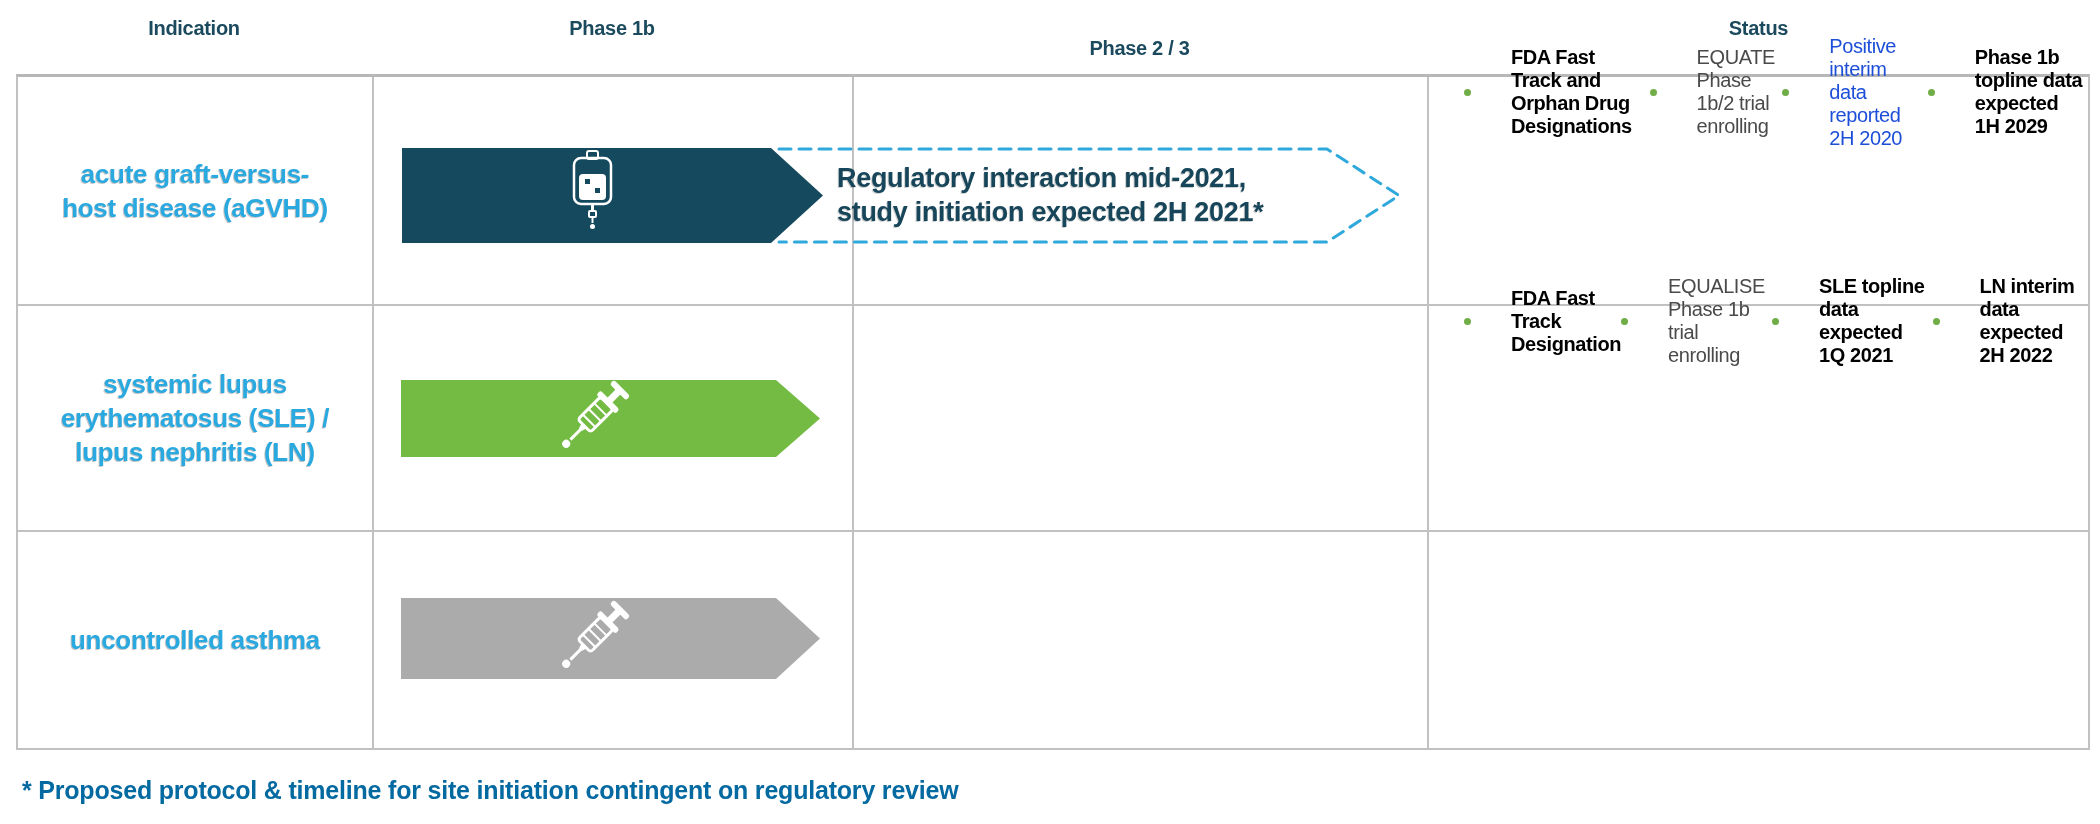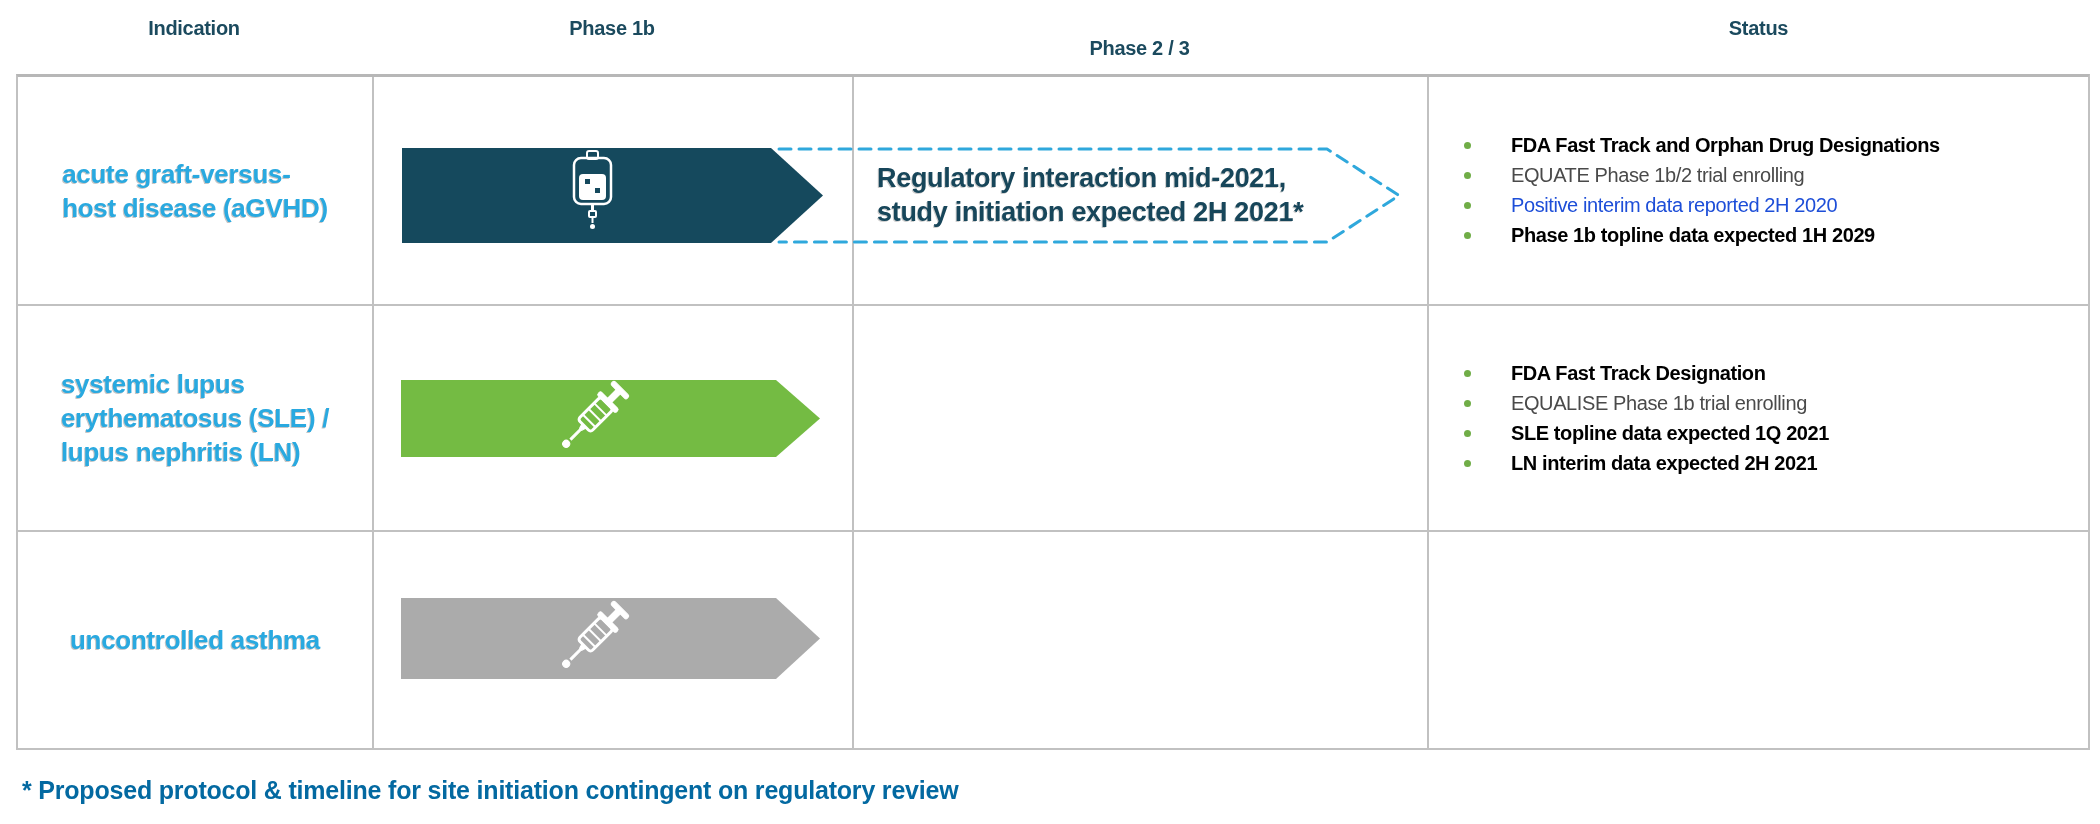--- a/index.html
+++ b/index.html
@@ -13,38 +13,38 @@
   #hdr-phase1b{left:372px;width:480px;}
   #hdr-phase23{left:852px;width:575px;margin-top:20px;}
   #hdr-status{left:1427px;width:663px;}
 
   
   #pipeline-table{position:absolute;left:16px;top:74px;width:2074px;height:676px;
     box-sizing:border-box;border:2px solid #C1C1C1;border-top:3px solid #B7B7B7;
     display:grid;grid-template-columns:356px 480px 575px 1fr;
     grid-template-rows:229px 226px 1fr;}
   .cell{box-sizing:border-box;border-right:2px solid #C1C1C1;border-bottom:2px solid #C1C1C1;
-    display:flex;flex-direction:column;justify-content:center;}
+    display:flex;flex-direction:row;justify-content:center;}
   .cell.last-col{border-right:none;}
   .cell.last-row{border-bottom:none;}
 
-  .indication-cell{align-items:center;text-align:left;}
+  .indication-cell{align-items:center;text-align:center;}
   .indication-text{font-size:26px;font-weight:700;line-height:34px;white-space:pre-line;
     letter-spacing:-0.3px;text-shadow:-1px 1px 0 rgba(90,90,90,0.35);}
 
   .status-cell{padding-left:35px;}
   .status-item{display:flex;align-items:center;height:30px;font-size:20px;letter-spacing:-0.4px;}
   .bullet{flex:0 0 7px;width:7px;height:7px;border-radius:50%;margin-right:40px;}
   .status-item.bold{font-weight:700;color:#000;}
   .status-item.regular-gray{font-weight:400;color:#4A4A4A;}
   .status-item.regular-dark{font-weight:400;color:#1d4ed8;}
 
   
   #arrow-layer{position:absolute;left:0;top:0;width:2100px;height:824px;pointer-events:none;}
-  #dashed-arrow-label{position:absolute;left:877px;top:161px;width:470px;
+  #dashed-arrow-label{position:absolute;left:837px;top:161px;width:470px;
     font-size:27px;font-weight:700;line-height:34px;white-space:pre-line;letter-spacing:-0.3px;
     text-shadow:-1px 1px 0 rgba(90,90,90,0.30);}
 
   
   #footnote{position:absolute;left:22px;top:776px;font-size:25px;font-weight:600;
     color:#0369a1;letter-spacing:-0.2px;}
 </style>
 </head>
 <body>
 
@@ -97,21 +97,21 @@
       <div class="status-item regular-gray">
         <span class="bullet" style="background: rgb(112, 173, 71);"></span>
         <span>EQUALISE Phase 1b trial enrolling</span>
       </div>
       <div class="status-item bold">
         <span class="bullet" style="background: rgb(112, 173, 71);"></span>
         <span>SLE topline data expected 1Q 2021</span>
       </div>
       <div class="status-item bold">
         <span class="bullet" style="background: rgb(112, 173, 71);"></span>
-        <span>LN interim data expected 2H 2021</span>
+        <span>LN interim data expected 2H 2022</span>
       </div>
     </div>
 
     <div class="cell last-row indication-cell">
       <div class="indication-text" style="color: rgb(41, 169, 224);">uncontrolled asthma</div>
     </div>
     <div class="cell last-row"></div>
     <div class="cell last-row"></div>
   </div>
 

